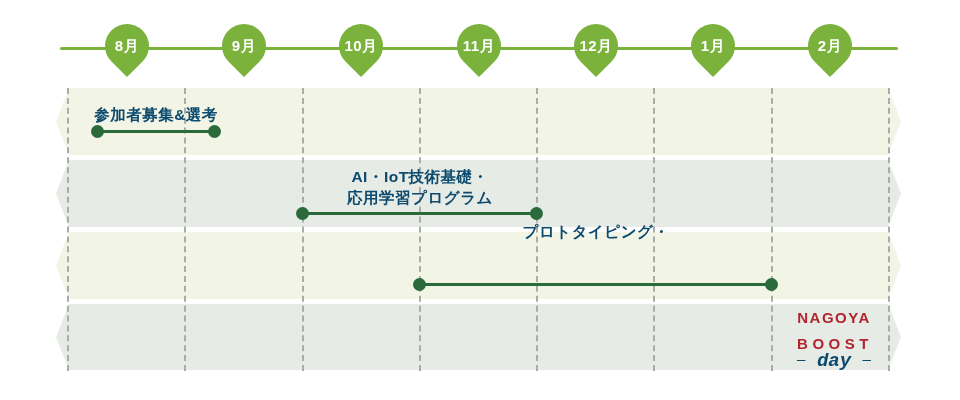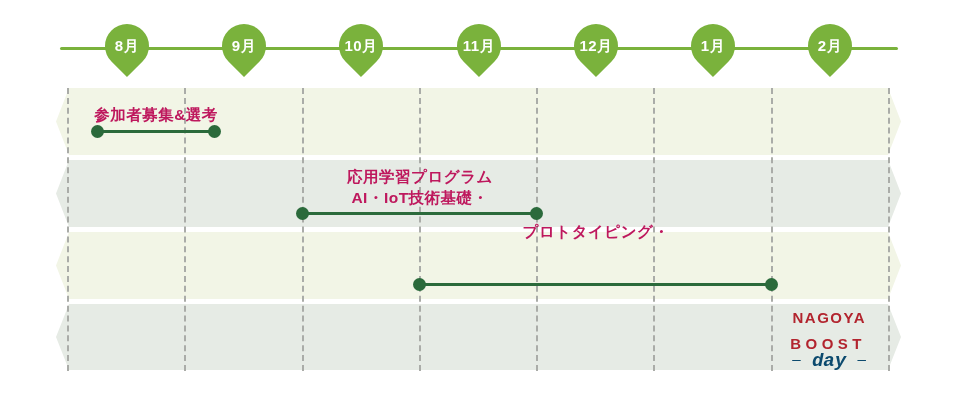--- a/index.html
+++ b/index.html
@@ -45,26 +45,26 @@
   }
   .dot{
     position:absolute;top:-5px;width:13px;height:13px;border-radius:50%;
     background:#2b6a3b;
   }
   .dot-l{left:-6px;}
   .dot-r{right:-6px;}
   
   .task-title{
     position:absolute;text-align:center;
-    color:#be185d;font-weight:bold;font-size:15.5px;
+    color:#0c4a6e;font-weight:bold;font-size:15.5px;
     letter-spacing:0.5px;line-height:21px;
   }
   
   .logo{
-    position:absolute;left:770px;top:310px;width:96px;text-align:right;
+    position:absolute;left:786px;top:310px;width:96px;text-align:center;
     line-height:1;
   }
   .logo-nagoya{
     color:#b2242e;font-weight:bold;font-size:15px;letter-spacing:1.5px;
     display:block;
   }
   .logo-boost{
     color:#b2242e;font-weight:bold;font-size:15px;letter-spacing:4.5px;
     display:block;margin-top:11px;text-indent:2px;
   }
@@ -120,22 +120,22 @@
 
   <div class="task-title" style="left:56px;top:104px;width:200px">
     <div>参加者募集&amp;選考</div>
   </div>
   <div class="bar" style="left:97px;top:130px;width:118px">
     <span class="dot dot-l"></span>
     <span class="dot dot-r"></span>
   </div>
 
   <div class="task-title" style="left:290px;top:166px;width:260px">
+    <div>AI・IoT技術基礎・</div>
     <div>応用学習プログラム</div>
-    <div>AI・IoT技術基礎・</div>
   </div>
   <div class="bar" style="left:302px;top:212px;width:235px">
     <span class="dot dot-l"></span>
     <span class="dot dot-r"></span>
   </div>
 
   <div class="task-title" style="left:416px;top:221px;width:360px">
     <div>プロトタイピング・</div>
   </div>
   <div class="bar" style="left:419px;top:283px;width:353px">

